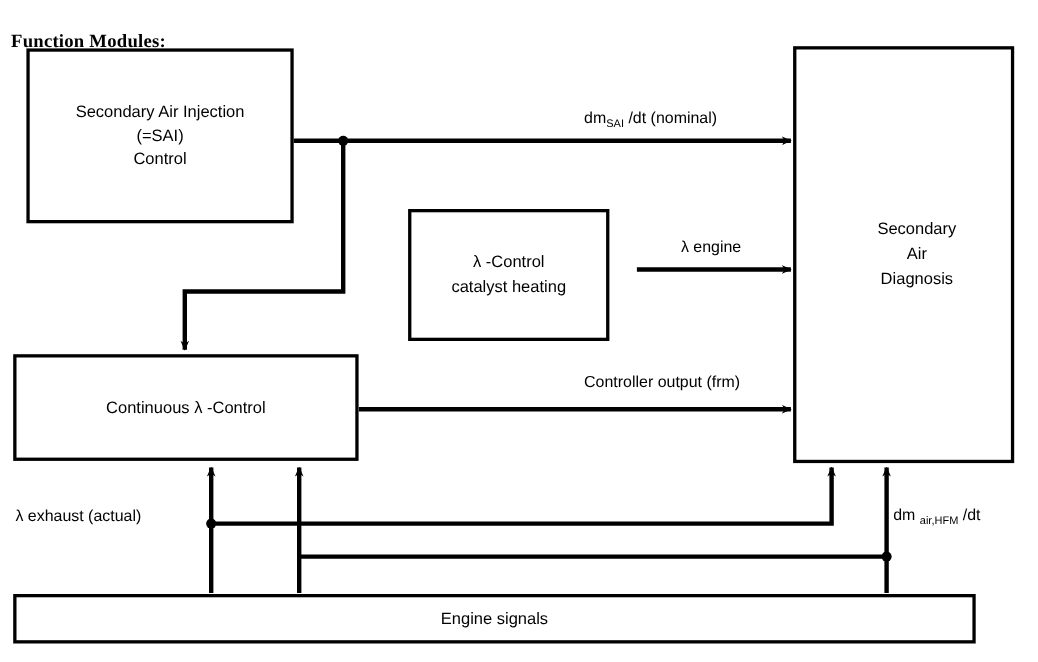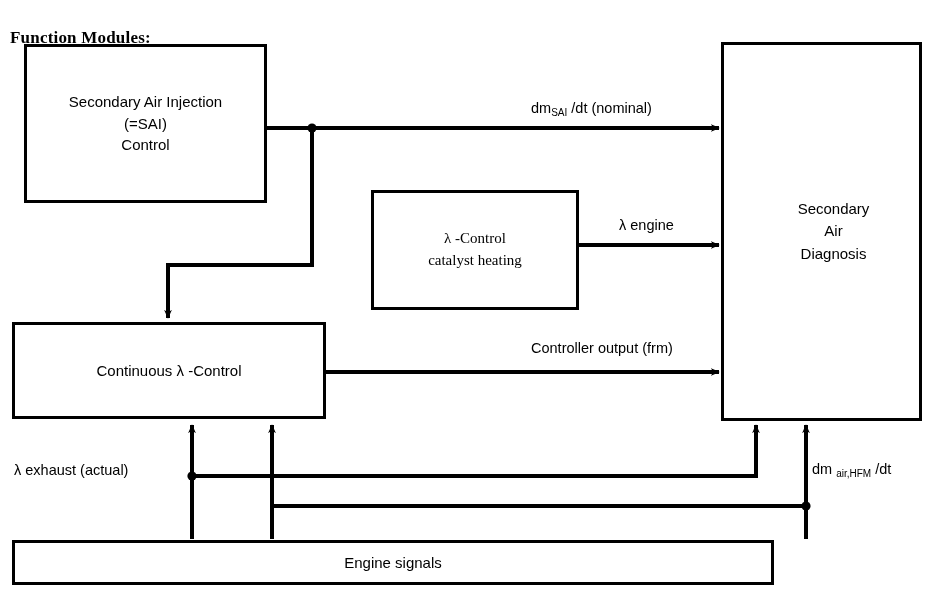--- a/index.html
+++ b/index.html
@@ -42,24 +42,24 @@
     display: flex;
     align-items: center;
     justify-content: center;
     text-align: center;
     color: #000;
     font-size: 15px;
     line-height: 1.45;
   }
   .node .txt { display: block; white-space: pre-line; }
   #node-sai   { left: 12px;  top: 44px;  width: 243px; height: 159px; margin-left: 12px; }
-  #node-cat   { left: 371px; top: 190px; width: 208px; height: 120px; font-family: Liberation Serif, serif; }
+  #node-cat   { left: 371px; top: 190px; width: 183px; height: 120px; }
   #node-cont  { left: 12px;  top: 322px; width: 314px; height: 97px;  }
   #node-diag  { left: 721px; top: 42px;  width: 201px; height: 379px; padding-left: 24px; }
-  #node-eng   { left: 12px;  top: 540px; width: 762px; height: 45px;  }
+  #node-eng   { left: 12px;  top: 540px; width: 875px; height: 45px;  }
   #node-diag .txt { line-height: 1.5; }
 
   .wlabel {
     position: absolute;
     color: #000;
     font-size: 14.5px;
     white-space: nowrap;
   }
   .wlabel sub {
     font-size: 10px;

